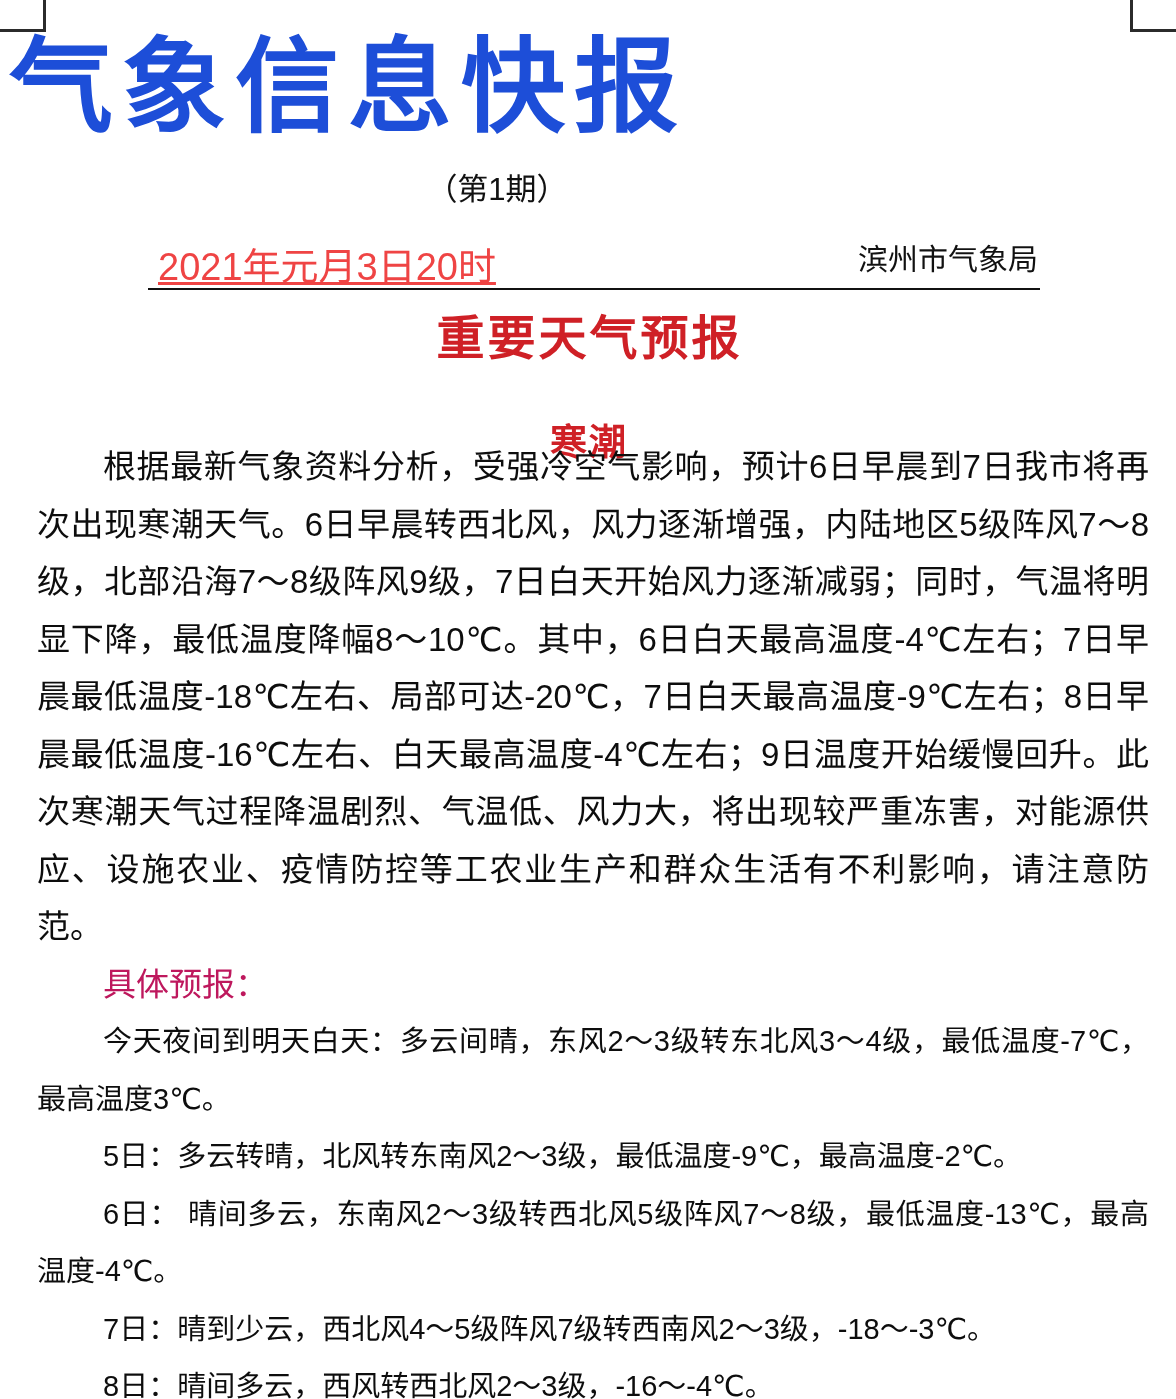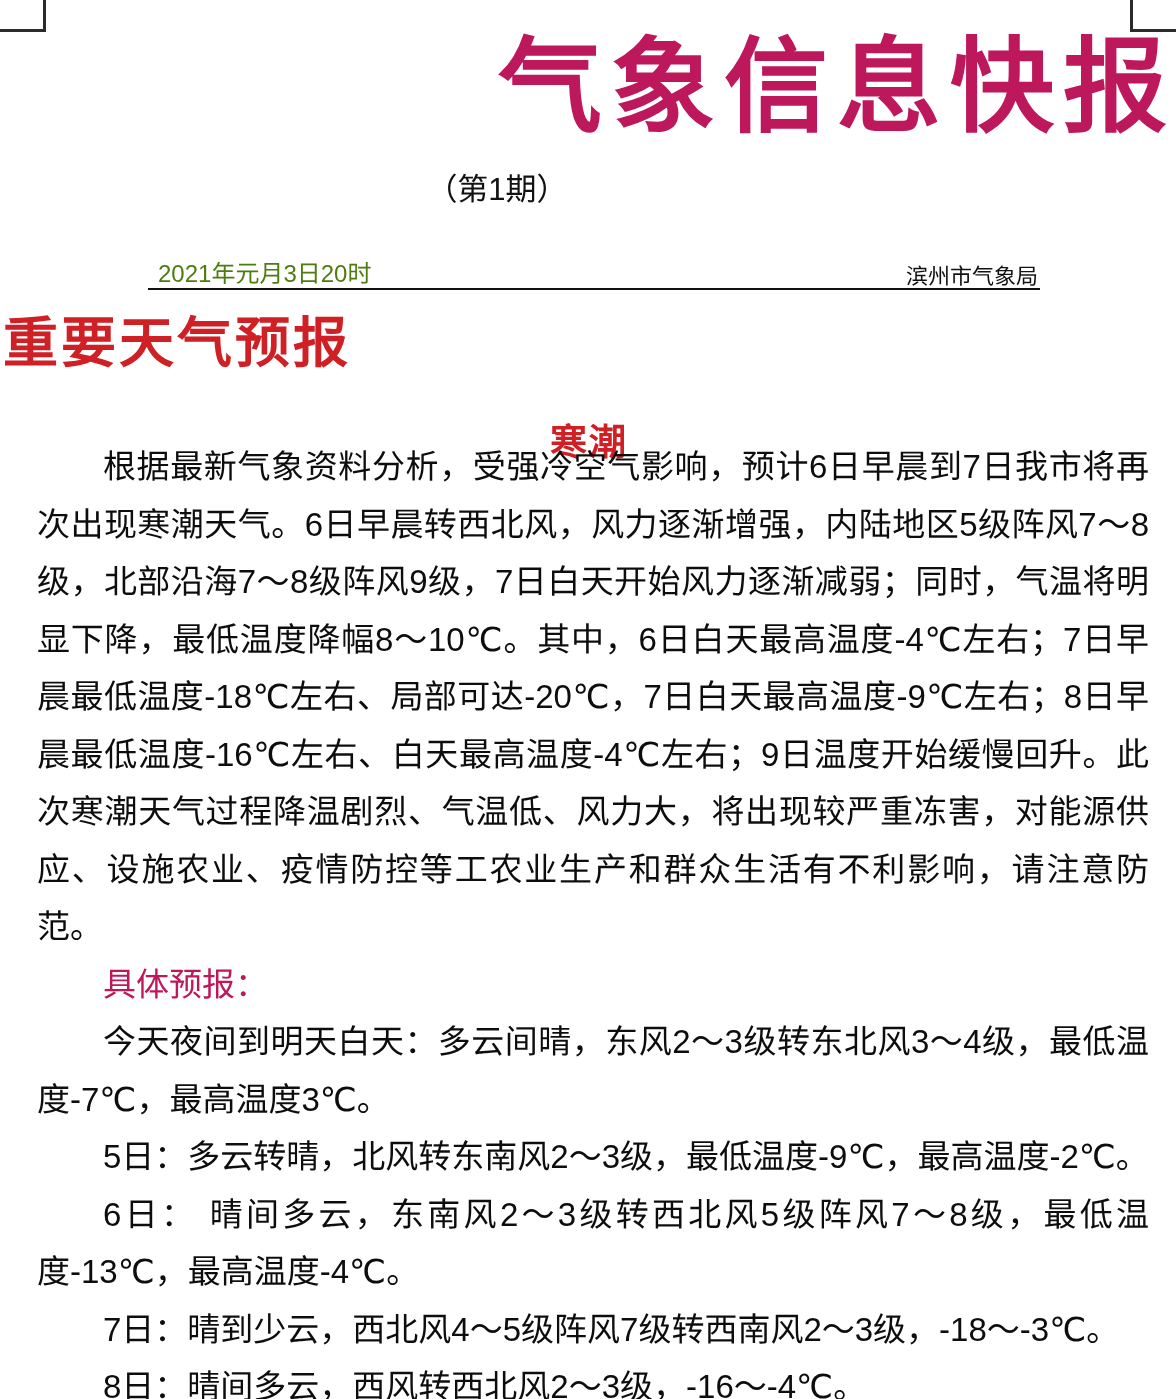--- a/index.html
+++ b/index.html
@@ -40,27 +40,27 @@
     border-left: 3px solid #2b2b2b;
     border-bottom: 3px solid #2b2b2b;
   }
 
   
   .masthead {
     position: absolute;
     top: 26px;
     left: 0;
     width: 1176px;
-    text-align: right;
+    text-align: left;
     font-size: 104px;
     line-height: 1.18;
     font-weight: bold;
     letter-spacing: 9px;
     text-indent: 9px;
-    color: #be185d;
+    color: #1d4ed8;
     white-space: nowrap;
   }
 
   .issue-no {
     position: absolute;
     top: 170px;
     left: 0;
     width: 994px;
     text-align: center;
     font-size: 31px;
@@ -76,43 +76,44 @@
     left: 148px;
     width: 892px;
     height: 42px;
     border-bottom: 2px solid #111111;
     box-sizing: border-box;
   }
   .datebar .dateline {
     position: absolute;
     left: 10px;
     bottom: 2px;
-    font-size: 24px;
+    font-size: 38px;
     line-height: 1;
     white-space: nowrap;
-    color: #4d7c0f;
+    color: #ef4444;
+    text-decoration: underline;
   }
   .datebar .issuer {
     position: absolute;
     right: 2px;
-    bottom: 0;
-    font-size: 22px;
+    bottom: 13px;
+    font-size: 30px;
     line-height: 1;
     white-space: nowrap;
     color: #111111;
   }
 
   
   .headline {
     position: absolute;
     top: 310px;
     left: 0;
     width: 1176px;
-    text-align: left;
-    font-size: 55px;
+    text-align: center;
+    font-size: 48px;
     line-height: 1.22;
     font-weight: bold;
     letter-spacing: 3px;
     text-indent: 3px;
     color: #cf2026;
     white-space: nowrap;
   }
   .subhead {
     position: absolute;
     top: 372px;
@@ -150,21 +151,21 @@
   }
   .section-label {
     font-size: 33px;
     line-height: 57.5px;
     font-weight: normal;
     color: #be185d;
     margin: 0;
     text-indent: 66px;
   }
   .fc-line {
-    font-size: 33px;
+    font-size: 29px;
     line-height: 57.5px;
     text-align: justify;
     text-align-last: left;
     color: #0d0d0d;
     margin: 0;
     text-indent: 66px;
   }
 </style>
 </head>
 <body>

